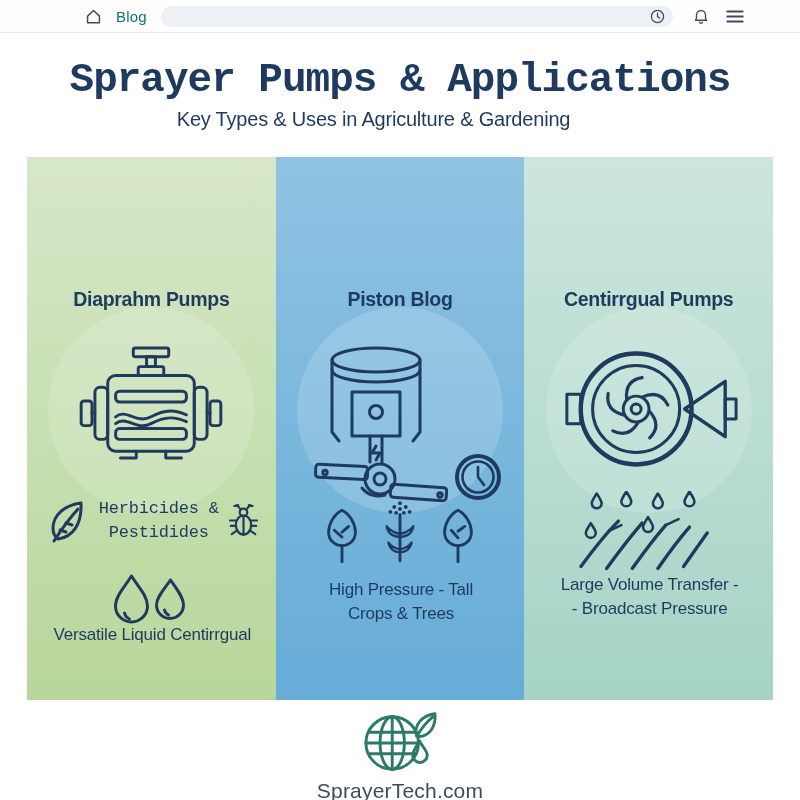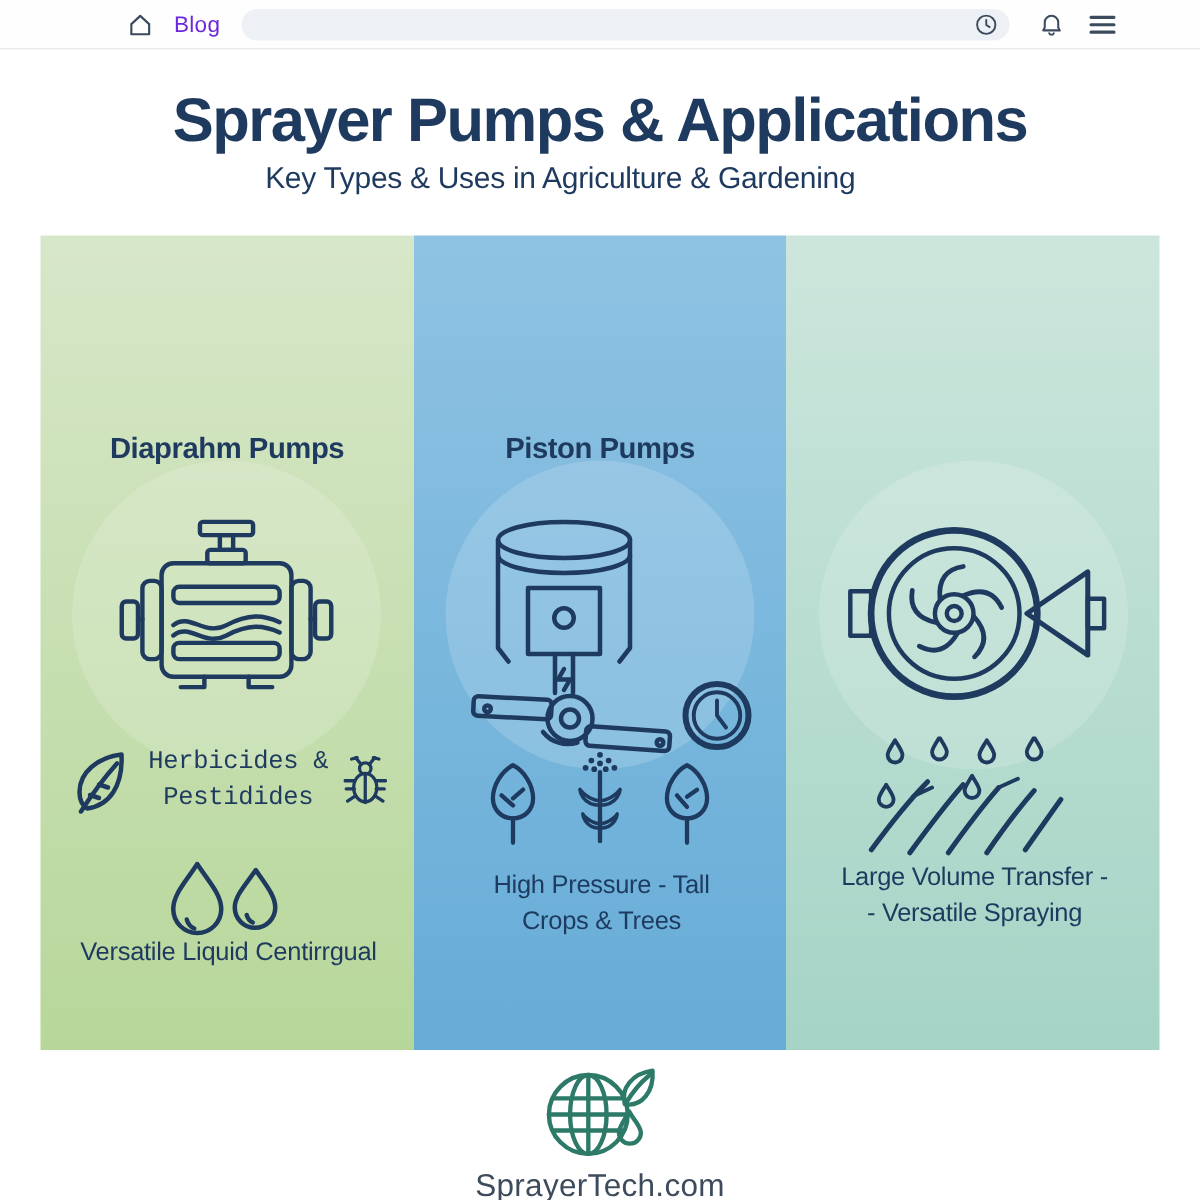--- a/index.html
+++ b/index.html
@@ -10,30 +10,30 @@
   *{margin:0;padding:0;box-sizing:border-box;}
   html,body{width:800px;height:800px;background:#ffffff;font-family:"Liberation Sans",sans-serif;overflow:hidden;}
   .stage{position:relative;width:800px;height:800px;background:#fff;}
 
   
   .toolbar{position:absolute;top:0;left:0;width:800px;height:33px;background:#fefefe;
     border-bottom:1px solid #e7ebef;display:flex;align-items:center;}
   .tb-ico{display:flex;align-items:center;justify-content:center;color:var(--toolbar-ink);}
   .tb-ico svg{stroke:var(--toolbar-ink);fill:none;stroke-width:1.8;stroke-linecap:round;stroke-linejoin:round;}
   .home{margin-left:84px;}
-  .blog-label{margin-left:13px;font-size:15px;color:#6d28d9;letter-spacing:.2px;}
+  .blog-label{margin-left:13px;font-size:15px;color:#0f766e;letter-spacing:.2px;}
   .search{margin-left:14px;width:512px;height:21px;background:#edf1f5;border-radius:11px;
     display:flex;align-items:center;padding:0 7px 0 12px;}
   .search input{flex:1;border:none;background:transparent;outline:none;font-size:12px;color:#42525f;height:100%;}
   .bell{margin-left:19px;}
   .menu{margin-left:16px;}
 
   
   .page-title{position:absolute;top:57px;left:0;width:800px;text-align:center;
-    font-size:41px;font-weight:800;color:var(--navy);letter-spacing:-1px;}
+    font-size:41px;font-weight:800;color:var(--navy);letter-spacing:-1px;font-family:Liberation Mono, monospace;}
   .page-subtitle{position:absolute;top:108px;left:0;width:747px;text-align:center;
     font-size:20px;font-weight:500;color:var(--navy);letter-spacing:-0.2px;}
 
   
   .columns{position:absolute;left:27px;top:157px;width:746px;height:543px;display:flex;}
   .col{flex:1;position:relative;overflow:hidden;}
   .glow{position:absolute;left:50%;top:150px;transform:translateX(-50%);
     width:206px;height:206px;border-radius:50%;background:rgba(255,255,255,.16);}
   .col-title{position:absolute;top:131px;left:0;width:100%;text-align:center;
     font-size:19.5px;font-weight:700;color:var(--navy);letter-spacing:-0.3px;}
@@ -146,21 +146,21 @@
           <path d="M67 8c-6 9-14 17-14 25a13.5 13.5 0 0 0 27 0C80 25 73 17 67 8Z"></path>
           <path d="M61 38a7.5 7.5 0 0 0 4 5"></path>
         </svg>
       </div>
 
       <div class="note" style="top:466px">Versatile Liquid Centirrgual</div>
     </div>
 
     <div class="col" style="background: linear-gradient(rgb(143, 195, 227), rgb(102, 172, 215));">
       <div class="glow"></div>
-      <div class="col-title">Piston Pumps</div>
+      <div class="col-title">Piston Blog</div>
 
       <div class="ico abs-c" style="top:183px">
         <svg width="208" height="166" viewBox="0 0 208 166">
           <ellipse cx="80" cy="20" rx="44" ry="12"></ellipse>
           <path d="M36 20v10a44 12 0 0 0 88 0V20"></path>
           <path d="M36 30v62l7 9M124 30v62l-7 9"></path>
           <rect x="56" y="52" width="48" height="44"></rect>
           <circle cx="80" cy="72" r="6.5"></circle>
           <path d="M74 96v26M86 96v26"></path>
           <path d="m80 106-4 7h8l-4 7"></path>
@@ -211,20 +211,21 @@
           </svg>
         </span>
       </div>
 
       <div class="note" style="top:421px">High Pressure - Tall
 Crops &amp; Trees</div>
     </div>
 
     <div class="col" style="background: linear-gradient(rgb(205, 230, 220), rgb(165, 212, 198));">
       <div class="glow"></div>
+      <div class="col-title">Centirrgual Pumps</div>
 
       <div class="ico abs-c" style="top:184px">
         <svg width="188" height="136" viewBox="0 0 190 136">
           <circle cx="82" cy="68" r="56" stroke-width="4.5"></circle>
           <circle cx="82" cy="68" r="44" stroke-width="3"></circle>
           <circle cx="82" cy="68" r="13"></circle>
           <circle cx="82" cy="68" r="5"></circle>
           <g stroke-width="3.2">
             <path d="M88 56q18-8 26 8"></path>
             <path d="M88 56q18-8 26 8" transform="rotate(72 82 68)"></path>
@@ -253,21 +254,21 @@
             <path d="M6 76Q28 46 44 30"></path>
             <path d="M32 78Q54 48 68 32"></path>
             <path d="M58 78Q78 50 92 34"></path>
             <path d="M84 78q18-26 32-42"></path>
             <path d="M110 76q14-20 24-34"></path>
           </g>
         </svg>
       </div>
 
       <div class="note" style="top:416px">Large Volume Transfer -
-- Versatile Spraying</div>
+- Broadcast Pressure</div>
     </div>
   </div>
 
   <div class="footer">
     <span class="ico logo">
       <svg width="86" height="72" viewBox="0 0 88 74">
         <circle cx="36" cy="38" r="27"></circle>
         <ellipse cx="36" cy="38" rx="12.5" ry="27"></ellipse>
         <path d="M36 11v54M12 27h48M9 38h54M12 49h48"></path>
         <path d="M80 8C66 10 58 20 61 31c12 2 20-9 19-23Z"></path>

